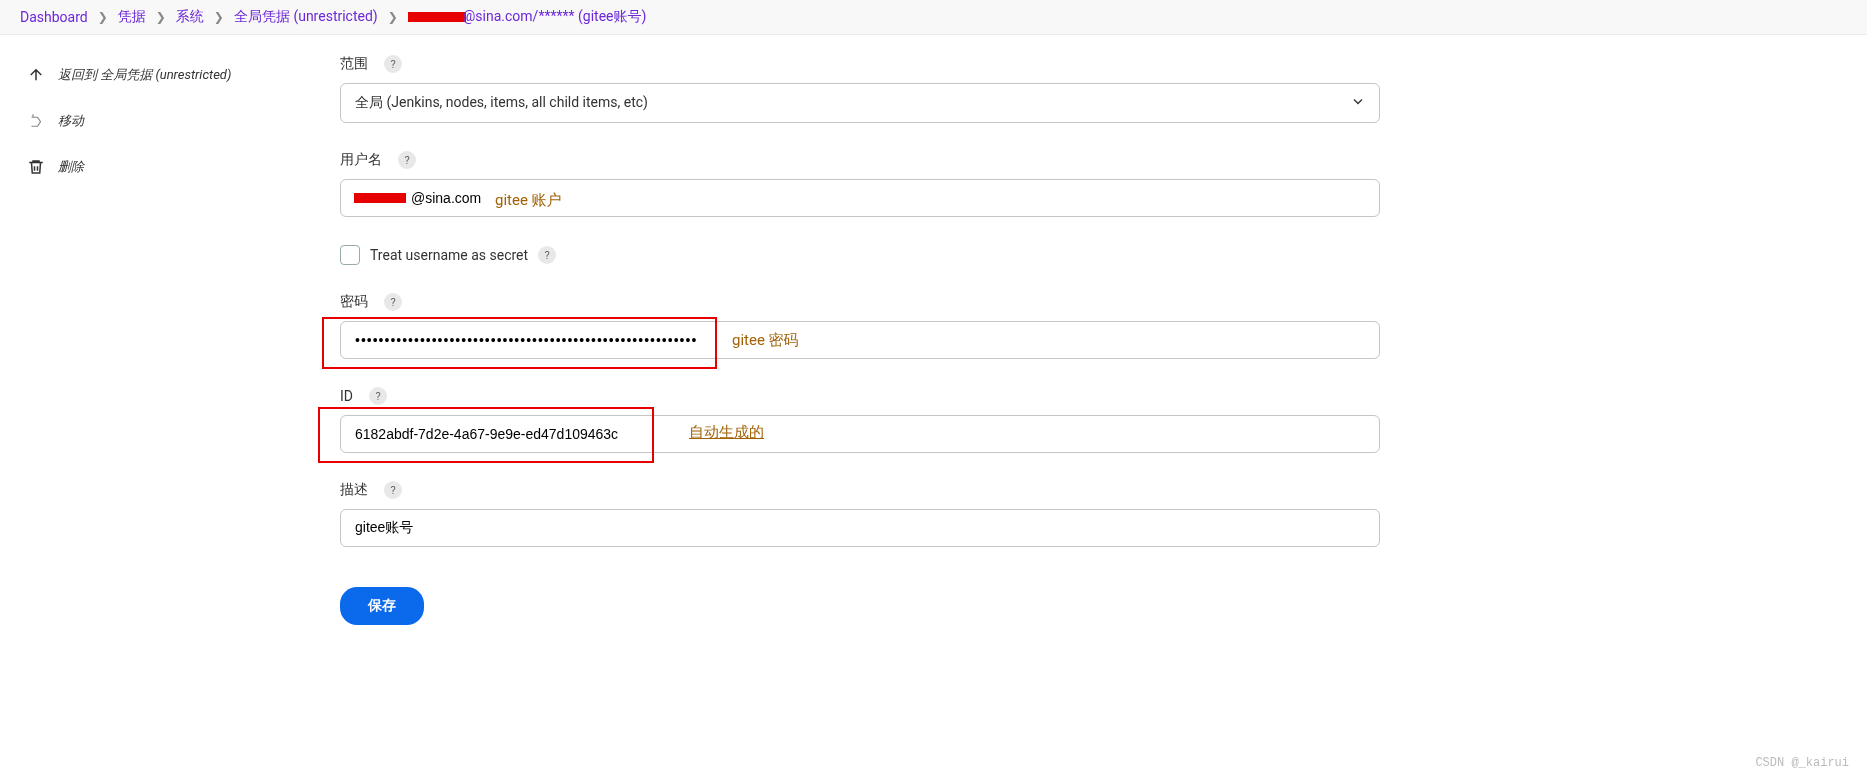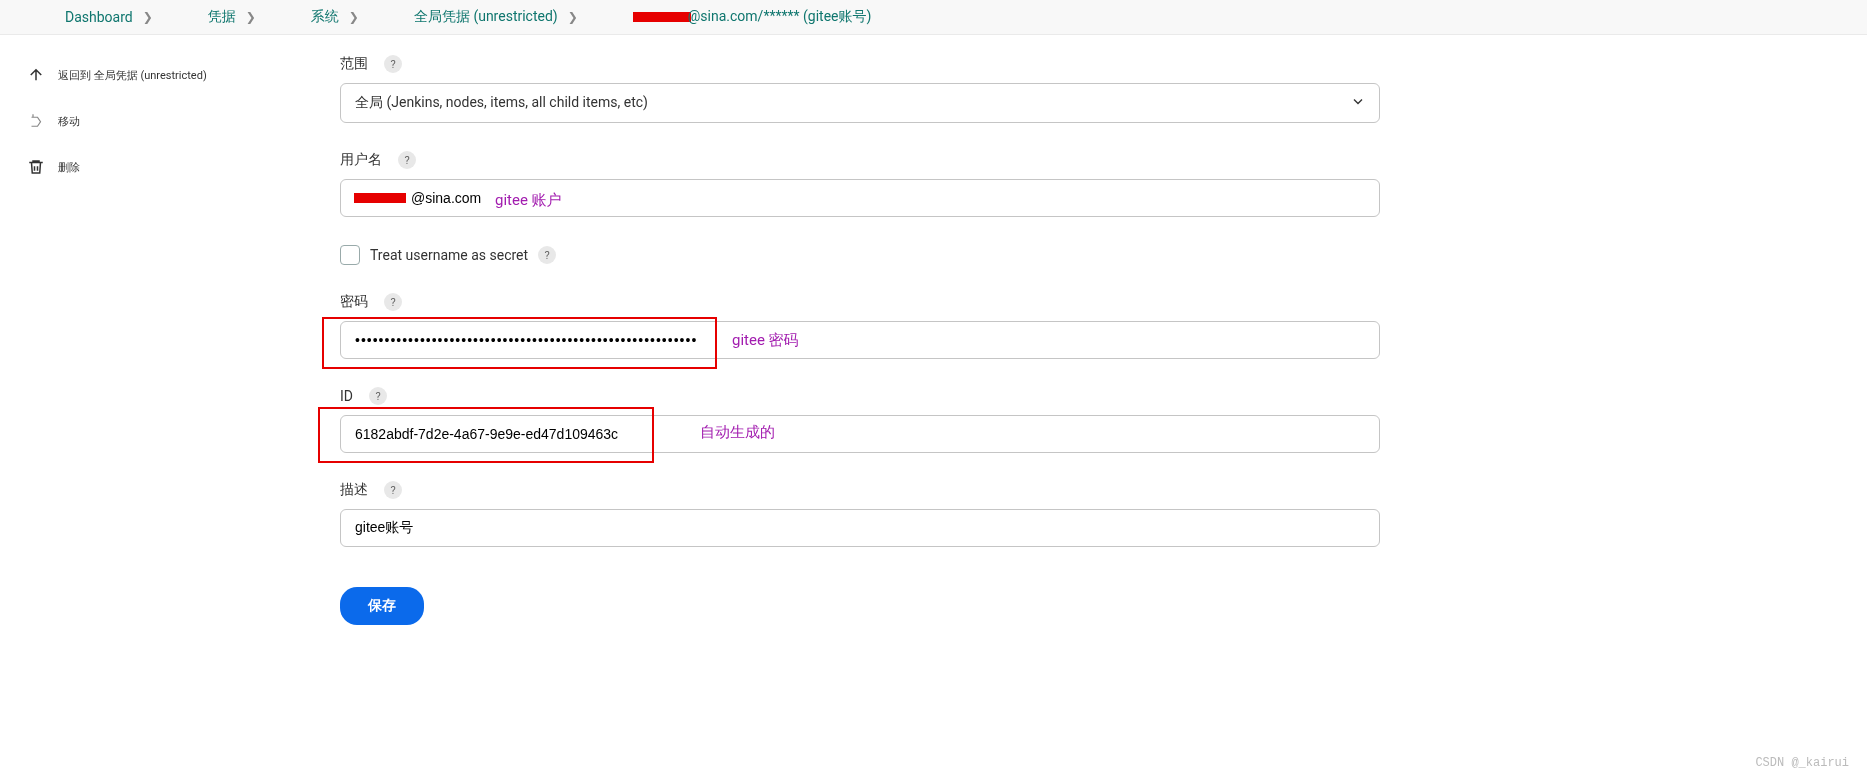--- a/index.html
+++ b/index.html
@@ -1,37 +1,37 @@
 <!DOCTYPE html>
 <html><head>
   <meta charset="utf-8">
   <style>
     * { box-sizing: border-box; margin: 0; padding: 0; }
     body { font-family: -apple-system, BlinkMacSystemFont, "Segoe UI", Roboto, Arial, sans-serif; font-size: 14px; color: #333; background: #fff; }
     .breadcrumb { background: #f8f8f8; padding: 8px 20px; display: flex; align-items: center; gap: 10px; border-bottom: 1px solid #eaeaea; }
-    .breadcrumb .crumb { color: #0f766e; text-decoration: none; margin-left: 45px; }
+    .breadcrumb .crumb { color: #6d28d9; text-decoration: none; }
     .breadcrumb .sep { color: #888; font-size: 12px; }
     .breadcrumb .redact { display: inline-block; width: 58px; height: 10px; background: #e60000; vertical-align: middle; margin-right: -3px; }
     .layout { display: flex; }
     .sidebar { width: 320px; padding: 20px 10px; }
-    .side-item { display: flex; align-items: center; gap: 12px; padding: 10px 16px; border-radius: 8px; cursor: pointer; margin-bottom: 6px; font-size: 11px; }
+    .side-item { display: flex; align-items: center; gap: 12px; padding: 10px 16px; border-radius: 8px; cursor: pointer; margin-bottom: 6px; font-size: 13px; font-style: italic; }
     .side-item.active { background: #eeeeee; font-weight: 600; }
     .side-icon { width: 20px; height: 20px; display: flex; align-items: center; justify-content: center; }
     .main { flex: 1; padding: 20px 40px 40px 20px; max-width: 1100px; }
     .field { margin-bottom: 28px; }
     .field-label { display: flex; align-items: center; gap: 16px; margin-bottom: 10px; font-size: 14px; color: #333; }
     .help-icon { width: 18px; height: 18px; border-radius: 50%; background: #e8e8e8; color: #666; font-size: 11px; display: flex; align-items: center; justify-content: center; cursor: pointer; }
     .input, .select { width: 100%; padding: 10px 14px; border: 1px solid #c5c5c5; border-radius: 6px; font-size: 14px; background: #fff; }
     .select-wrap { position: relative; }
     .chevron { position: absolute; right: 14px; top: 50%; transform: translateY(-50%); pointer-events: none; }
     .input-wrap { position: relative; }
     .redact-input { position: absolute; left: 14px; top: 50%; transform: translateY(-50%); width: 52px; height: 10px; background: #e60000; }
     .checkbox-row { display: flex; align-items: center; gap: 10px; }
     .checkbox { width: 20px; height: 20px; border: 1.5px solid #9aa; border-radius: 4px; cursor: pointer; }
-    .annotation { position: absolute; color: #a21caf; font-size: 15px; pointer-events: none; }
+    .annotation { position: absolute; color: #a16207; font-size: 15px; pointer-events: none; }
     .red-box { position: absolute; border: 2px solid #e60000; pointer-events: none; }
     .save-btn { background: #0b6aeb; color: #fff; border: none; padding: 10px 28px; border-radius: 17px; font-size: 14px; font-weight: 600; cursor: pointer; }
     .watermark { position: fixed; right: 18px; bottom: 12px; color: #bbb; font-size: 12px; font-family: Liberation Mono, monospace; }
   </style>
 </head>
 <body>
 
 <div class="breadcrumb">
   <a class="crumb">Dashboard</a>
   <span class="sep">❯</span>
@@ -120,21 +120,21 @@
       <span class="annotation" style="left:392px; top:38px;">gitee 密码</span>
     </div>
 
     <div class="field" style="position:relative;">
       <div class="field-label">
         <span>ID</span>
         <span class="help-icon">?</span>
       </div>
       <input class="input" value="6182abdf-7d2e-4a67-9e9e-ed47d109463c" style="">
       <div class="red-box" style="left:-22px; top:20px; width:336px; height:56px;"></div>
-      <span class="annotation" style="left:360px; top:36px;">自动生成的</span>
+      <span class="annotation" style="left:349px; top:36px;text-decoration:underline;">自动生成的</span>
     </div>
 
     <div class="field">
       <div class="field-label">
         <span>描述</span>
         <span class="help-icon">?</span>
       </div>
       <input class="input" value="gitee账号" style="">
     </div>
 

